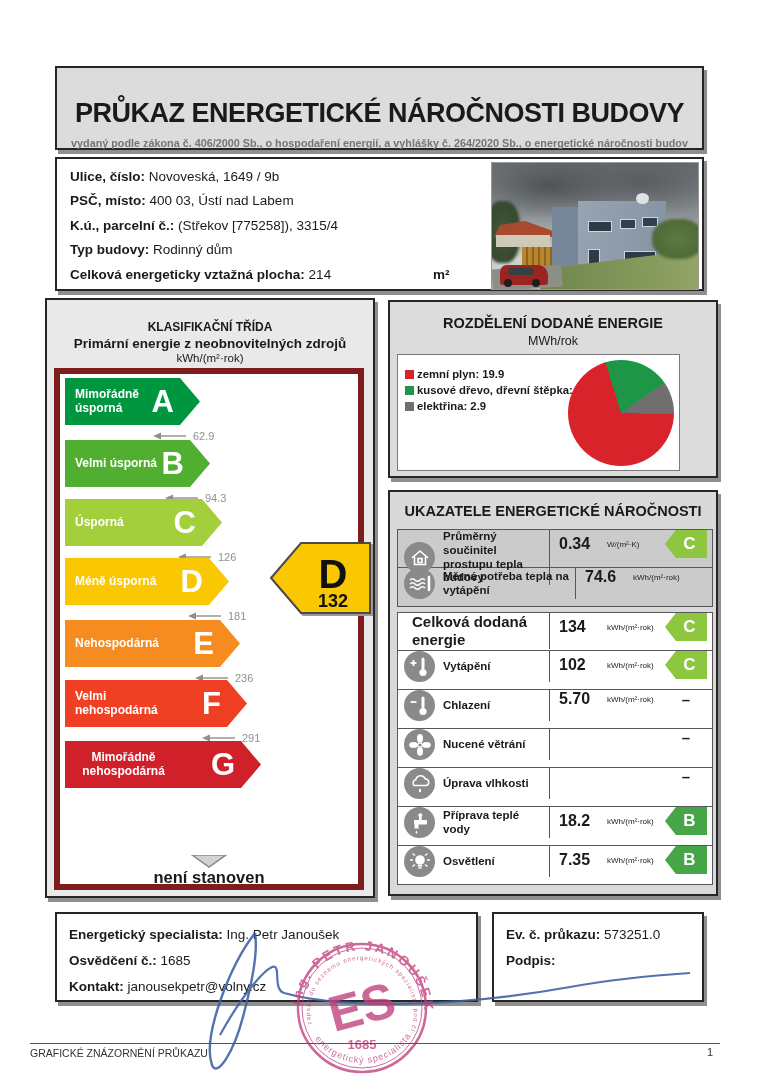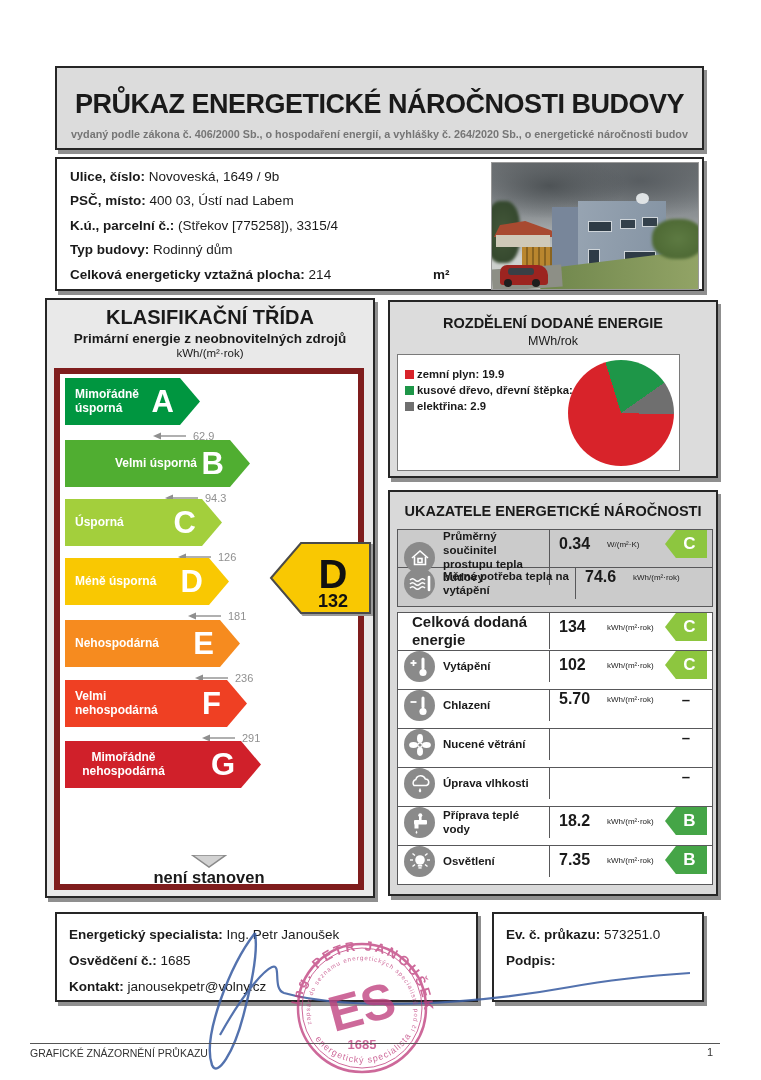--- a/index.html
+++ b/index.html
@@ -2,35 +2,35 @@
 <html><head>
 <meta charset="utf-8">
 <style>
   html,body{margin:0;padding:0;background:#fff;}
   #page{position:relative;width:761px;height:1080px;background:#fff;overflow:hidden;
         font-family:"Liberation Sans",sans-serif;color:#1a1a1a;}
   .box{position:absolute;border:2px solid #262626;box-shadow:3px 4px 0 #8f8f8f;box-sizing:border-box;}
 
   
   #header{left:55px;top:66px;width:649px;height:84px;background:#dcdcdc;text-align:center;}
-  #header .h-title{font-size:27px;font-weight:bold;letter-spacing:-.5px;margin-top:21px;}
+  #header .h-title{font-size:27px;font-weight:bold;letter-spacing:-.5px;margin-top:30px;}
   #header .h-sub{font-size:10.8px;font-weight:bold;color:#757575;margin-top:8px;}
 
   
   #info{left:55px;top:157px;width:649px;height:134px;background:#fff;}
   #info .rows{position:absolute;left:13px;top:6px;font-size:13.5px;line-height:24.4px;}
   #info .lbl{font-weight:bold;}
   #info .m2{position:absolute;left:363px;top:0;font-weight:bold;}
   #photo{position:absolute;right:3px;top:3px;width:206px;height:126px;border:1px solid #9a9a9a;
          overflow:hidden;background:#9aa0a2;}
   .ph{position:absolute;}
 
   
   #classif{left:45px;top:298px;width:330px;height:600px;background:#e9e9e9;text-align:center;}
-  #classif .c-title{font-size:20px;font-weight:bold;margin-top:6px;}
+  #classif .c-title{font-size:12px;font-weight:bold;margin-top:20px;}
   #classif .c-sub{font-size:13.5px;font-weight:bold;margin-top:2px;}
   #classif .c-unit{font-size:11.5px;margin-top:1px;}
   #scale{position:absolute;left:7px;top:68px;width:310px;height:522px;background:#fff;
          border:6px solid #7f1d1d;box-sizing:border-box;text-align:left;}
   .band{position:absolute;left:5px;height:47px;display:flex;align-items:center;
         clip-path:polygon(0 0,calc(100% - 20px) 0,100% 50%,calc(100% - 20px) 100%,0 100%);}
   .band-label{color:#fff;font-weight:bold;font-size:12px;line-height:1.15;padding-left:10px;max-width:97px;}
   .band-letter{position:absolute;right:26px;top:50%;transform:translateY(-50%);
                color:#fff;font-weight:bold;font-size:31px;}
   .tick{position:absolute;display:flex;align-items:center;height:12px;}
@@ -149,21 +149,21 @@
         <span class="band-letter">A</span>
       </div>
       <div class="tick" style="top:56px;left:93px">
         <svg width="34" height="10" viewBox="0 0 34 10">
             <line x1="7" y1="5" x2="33" y2="5" stroke="#8f8f8f" stroke-width="1.4"></line>
             <polygon points="0,5 8,1.5 8,8.5" fill="#8f8f8f"></polygon>
           </svg>
         <span class="tick-num">62.9</span>
       </div>
 
-      <div class="band" style="top: 66px; width: 145px; background: rgb(80, 174, 49); padding-left: 40px;">
+      <div class="band" style="top: 66px; width: 145px; background: rgb(80, 174, 49);">
         <span class="band-label">Velmi úsporná</span>
         <span class="band-letter">B</span>
       </div>
       <div class="tick" style="top:118px;left:105px">
         <svg width="34" height="10" viewBox="0 0 34 10">
             <line x1="7" y1="5" x2="33" y2="5" stroke="#8f8f8f" stroke-width="1.4"></line>
             <polygon points="0,5 8,1.5 8,8.5" fill="#8f8f8f"></polygon>
           </svg>
         <span class="tick-num">94.3</span>
       </div>

